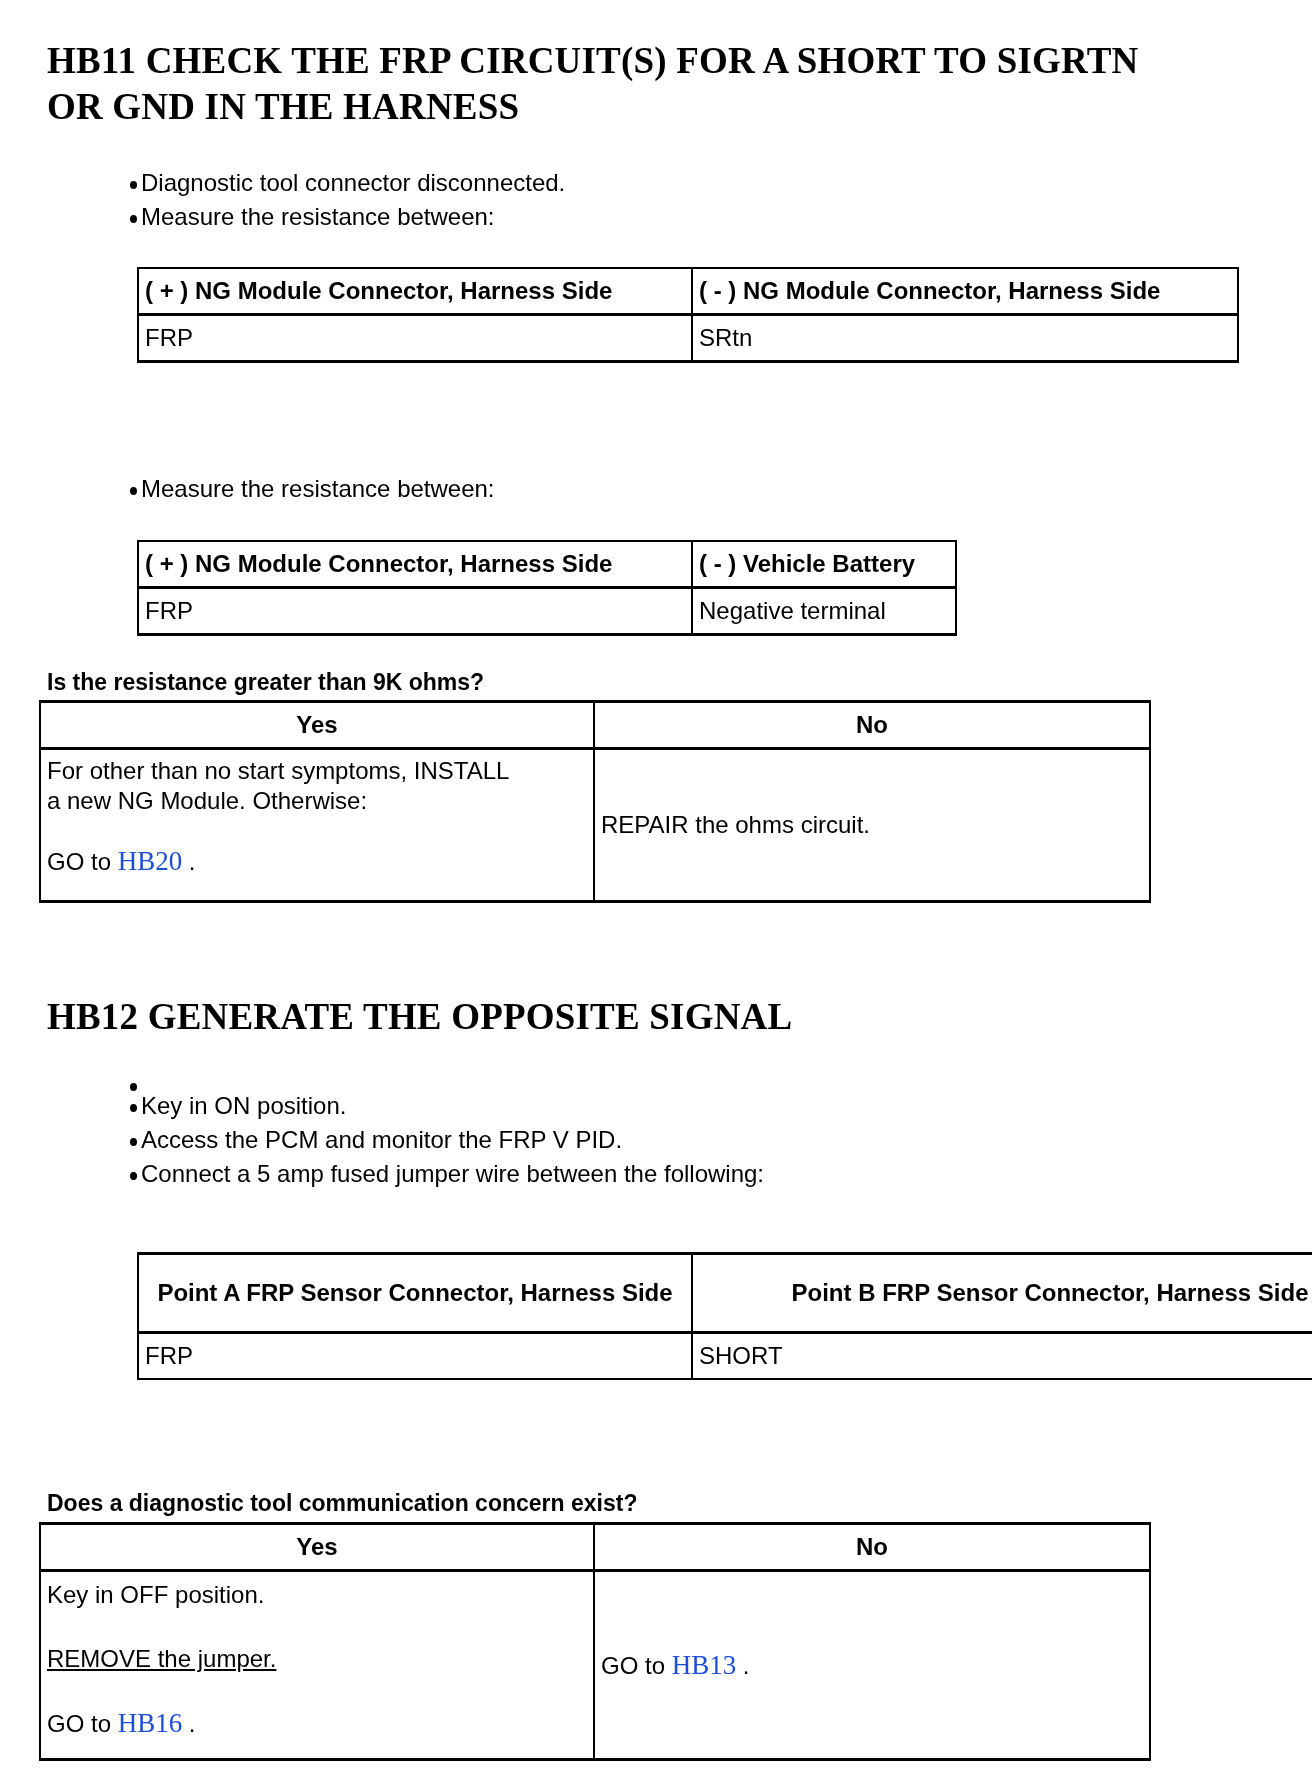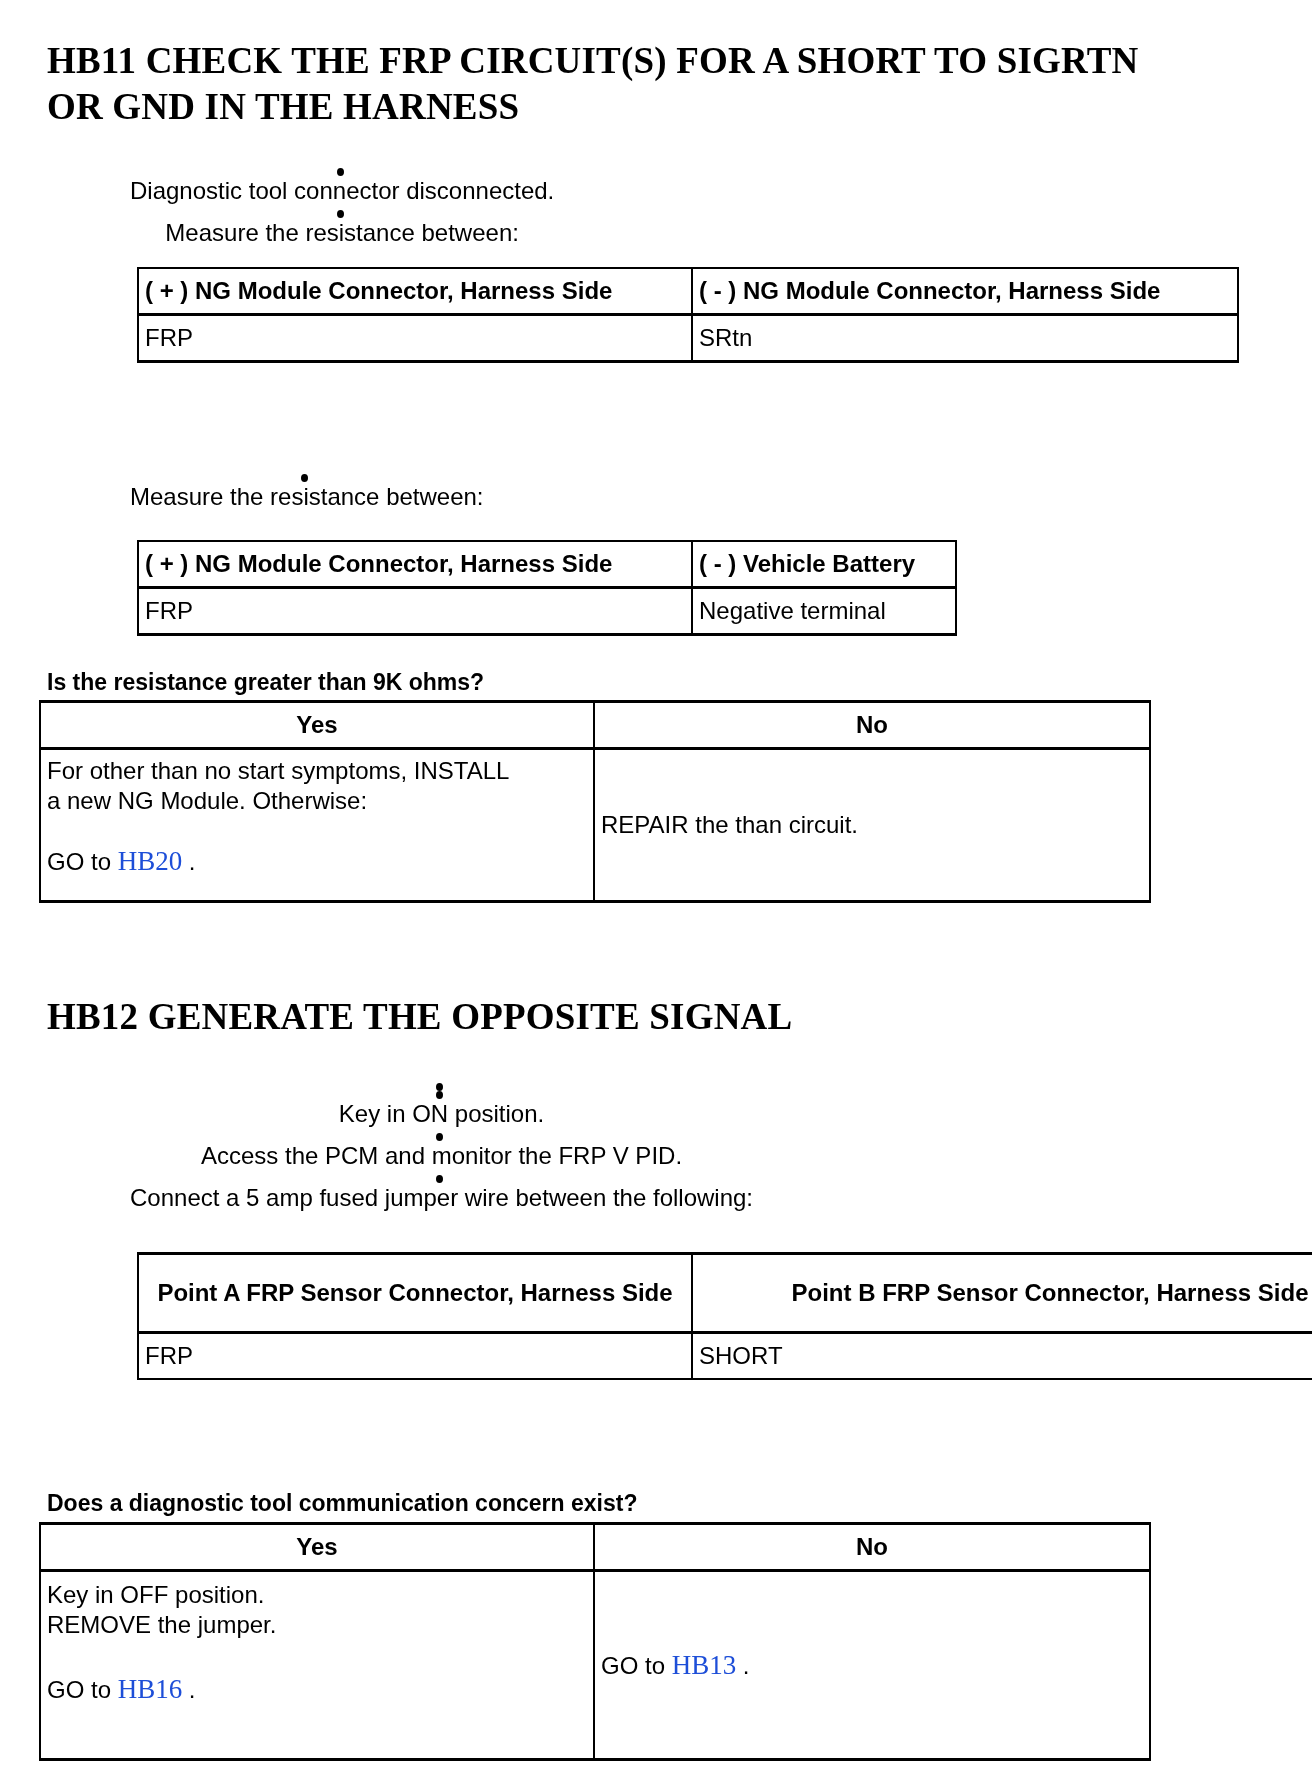--- a/index.html
+++ b/index.html
@@ -7,21 +7,21 @@
       width: 1312px; height: 1782px; position: relative; overflow: hidden;
       color: #000; font-family: "Liberation Sans", sans-serif;
     }
     .h1 {
       position: absolute; left: 47px;
       font-family: "Liberation Serif", serif; font-weight: bold;
       font-size: 37px; line-height: 46px; letter-spacing: 0.2px;
       margin: 0;
     }
     .bullets { position: absolute; left: 130px; margin: 0; padding: 0; list-style: none; }
-    .bullets li { font-size: 24px; line-height: 34px; display: flex; align-items: center; flex-direction: column; }
+    .bullets li { font-size: 24px; line-height: 34px; display: flex; align-items: center; }
     .bullets li .dot {
       display: inline-block; width: 7px; height: 8px; border-radius: 50%;
       background: #000; margin-right: 4px; position: relative; top: 2px;
     }
     table { position: absolute; border-collapse: collapse; }
     td, th { border: 2px solid #000; font-size: 24px; padding: 0 6px; vertical-align: middle; }
     th { font-weight: bold; }
     .meas th { text-align: left; height: 44px; white-space: nowrap; }
     .meas td { height: 44px; text-align: left; }
     .meas tr:first-child th { border-bottom-width: 3px; }
@@ -100,21 +100,21 @@
     <th>No</th>
   </tr>
   <tr>
     <td style="height:144px; vertical-align:top; padding-top:6px;">
       <span class="cell-line">For other than no start symptoms, INSTALL</span>
       <span class="cell-line">a new NG Module. Otherwise:</span>
       <span class="cell-line" style="margin-top:30px;">
         <span>GO to </span><a class="link ref">HB20</a><span> .</span>
       </span>
     </td>
-    <td>REPAIR the than circuit.</td>
+    <td>REPAIR the ohms circuit.</td>
   </tr>
 </tbody>
   </table>
 
 <h1 class="h1" style="top:994px;">HB12 GENERATE THE OPPOSITE SIGNAL</h1>
 
 <ul class="bullets" style="top:1081px;">
   <li>
       <span class="dot"></span>
     </li>
@@ -149,21 +149,21 @@
 
 <table class="yn" style="left:39px; top:1522px; width:1112px;">
   <tbody>
       <tr>
     <th style="width:540px;">Yes</th>
     <th>No</th>
   </tr>
   <tr>
     <td style="height:178px; vertical-align:top; padding-top:8px;">
       <span class="cell-line">Key in OFF position.</span>
-      <span class="cell-line" style="">REMOVE the jumper.</span>
+      <span class="cell-line" style="margin-top:34px;text-decoration:underline;">REMOVE the jumper.</span>
       <span class="cell-line" style="margin-top:34px;">
         <span>GO to </span><a class="link ref">HB16</a><span> .</span>
       </span>
     </td>
     <td>
       <span>GO to </span><a class="link ref">HB13</a><span> .</span>
     </td>
   </tr>
 </tbody>
   </table>

